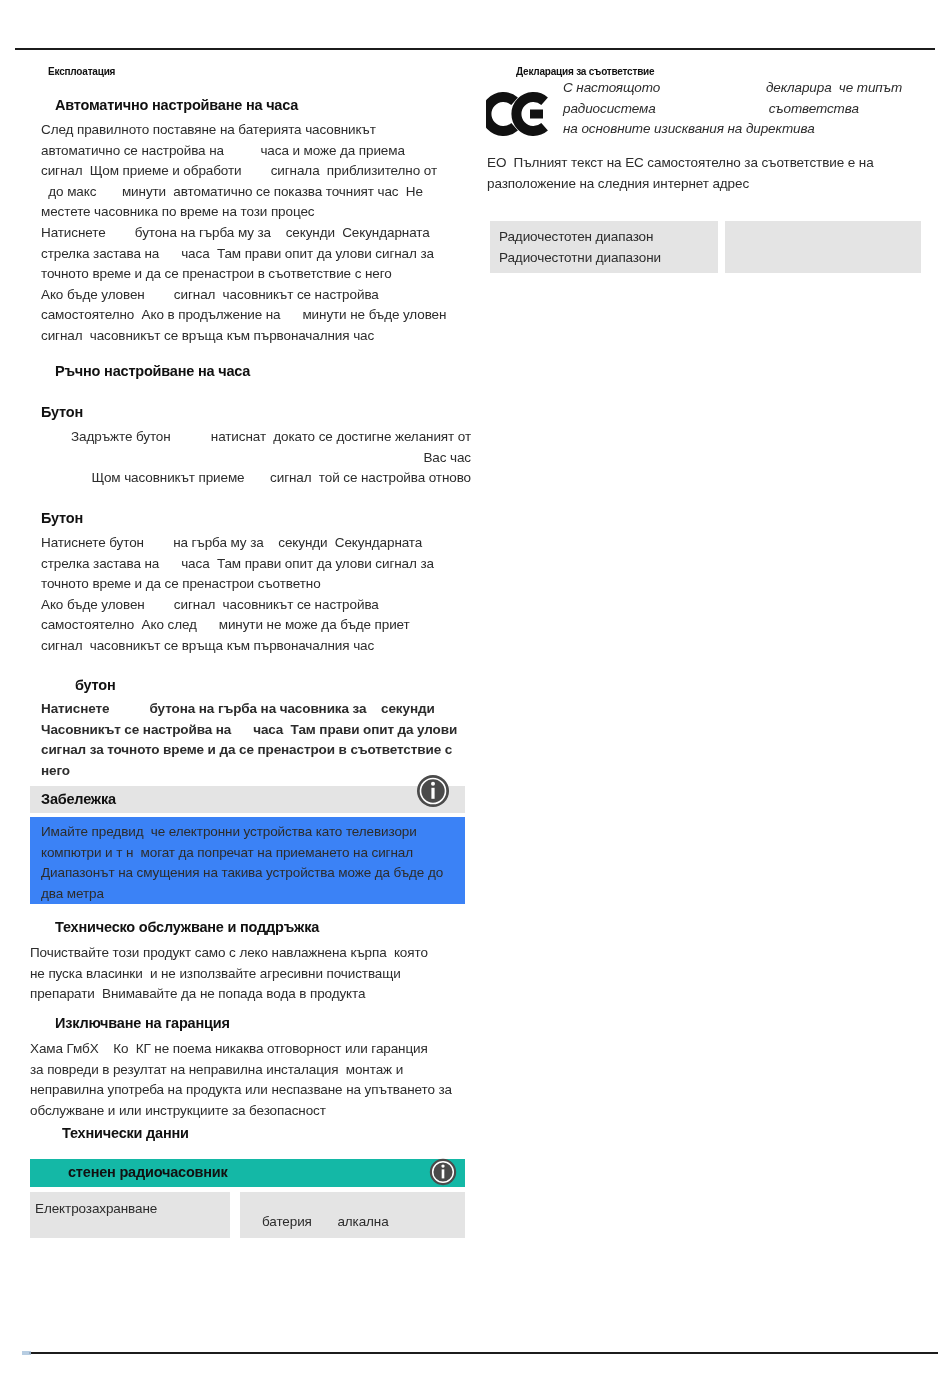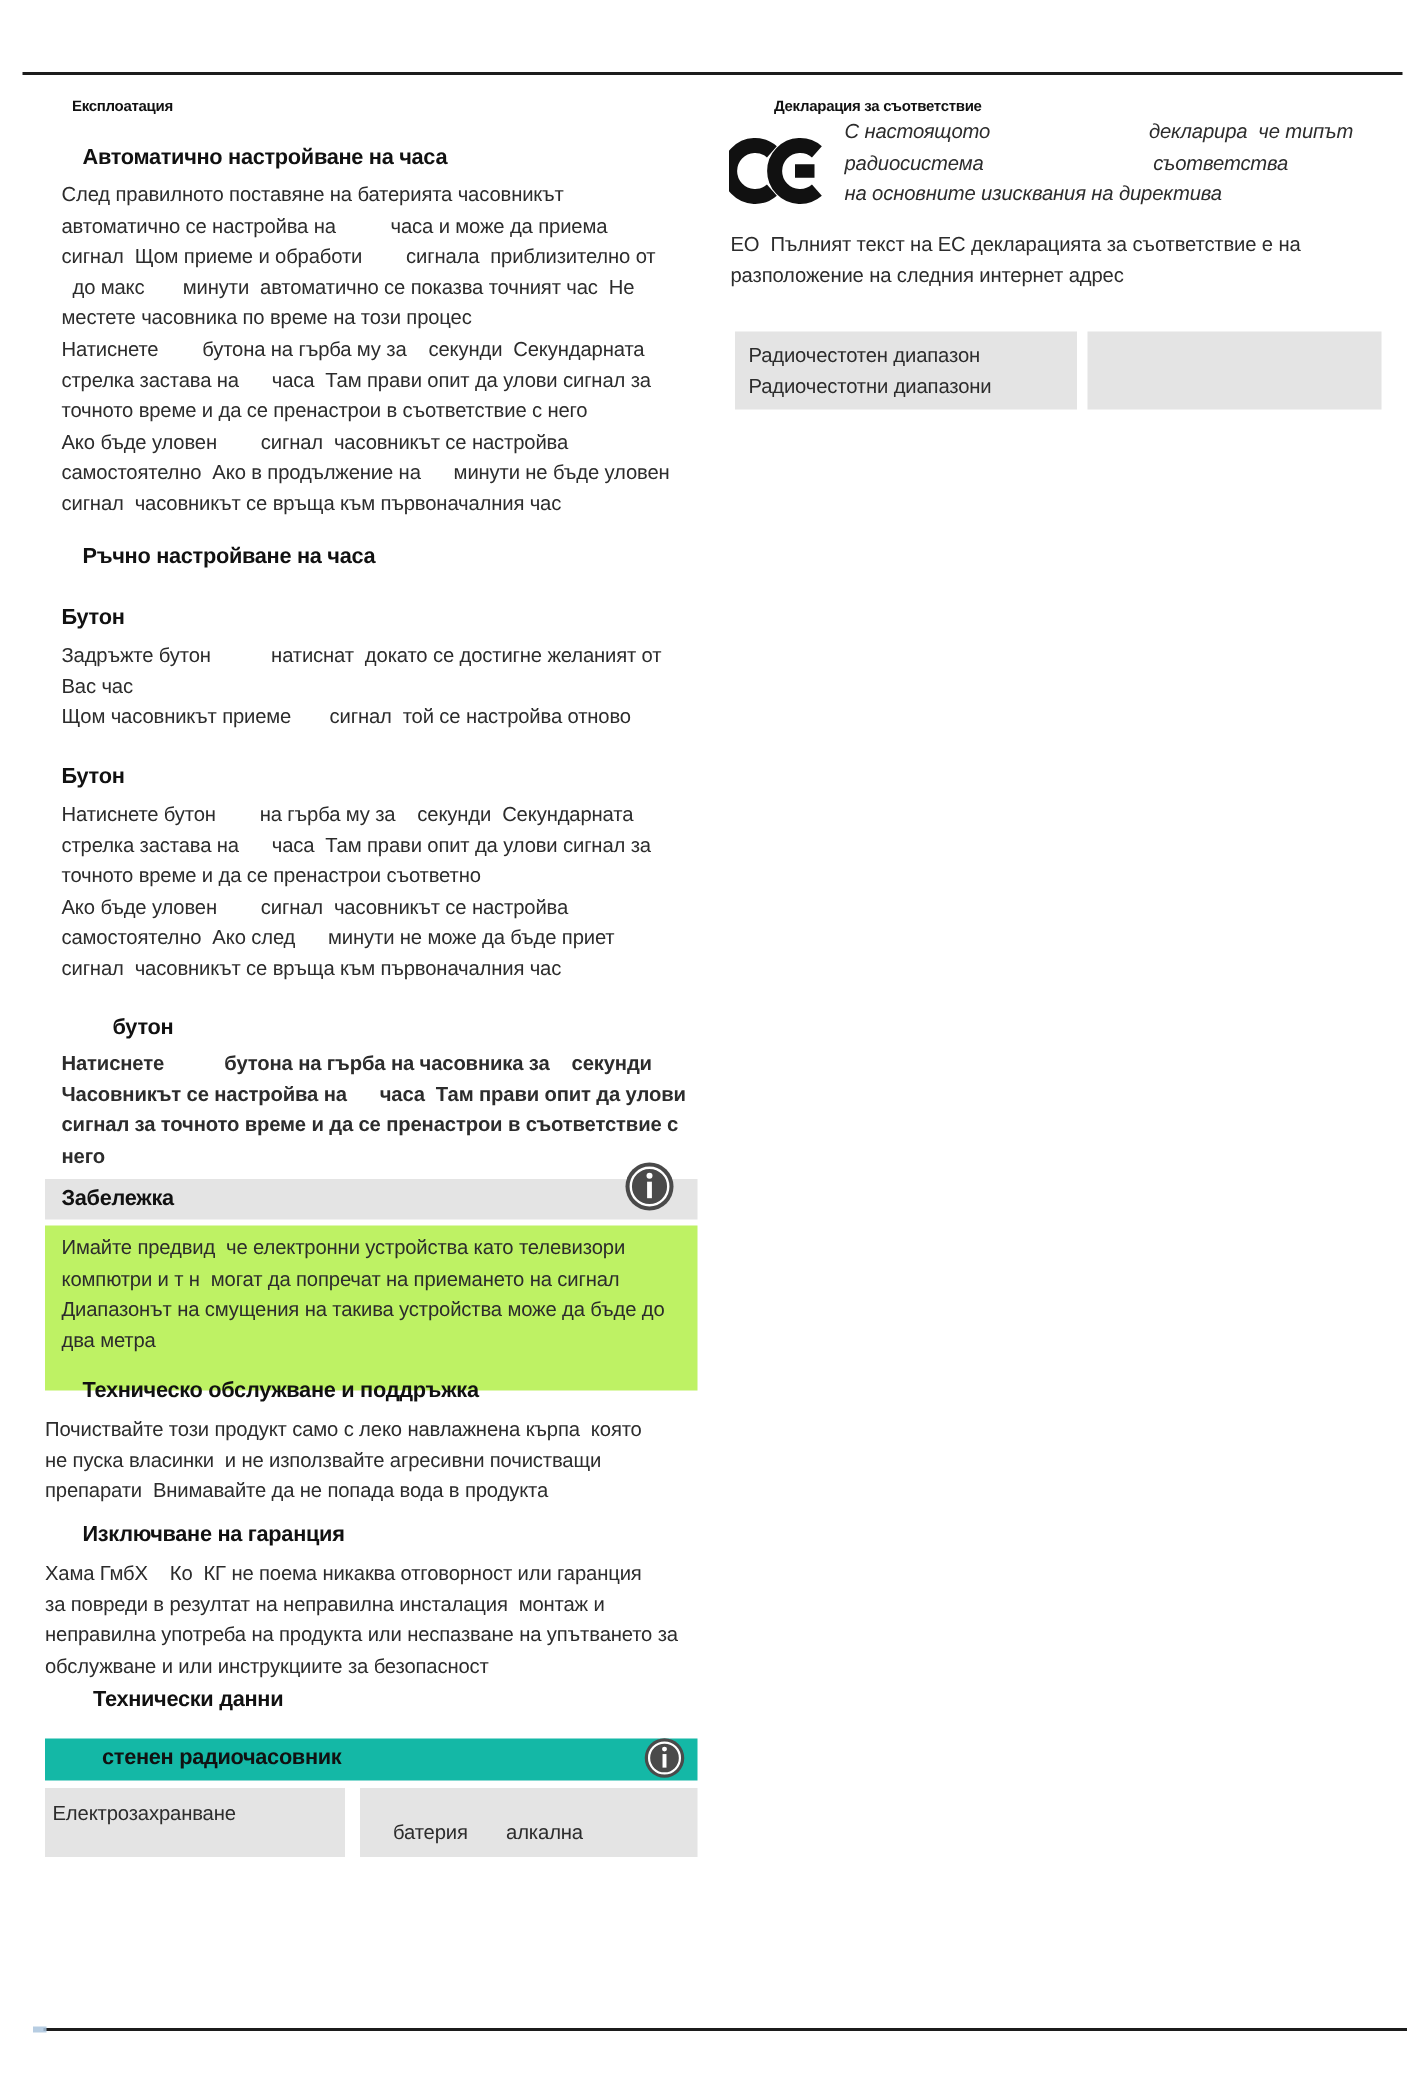--- a/index.html
+++ b/index.html
@@ -6,21 +6,21 @@
   .page{position:relative;width:950px;height:1383px;background:#ffffff;overflow:hidden;
         font-family:"Liberation Sans",sans-serif;color:#262626;}
   .rule{position:absolute;height:2px;background:#1c1c1c;}
   .abs{position:absolute;}
   .h-main{font-size:10px;font-weight:bold;color:#111;letter-spacing:-0.2px;white-space:pre;}
   .h-sub{font-size:14.5px;font-weight:bold;color:#111;letter-spacing:-0.2px;white-space:pre;}
   .body-txt{font-size:13.5px;line-height:20.6px;letter-spacing:-0.1px;white-space:pre-wrap;color:#2c2c2c;}
   .note-box{position:absolute;left:30px;top:786px;width:435px;height:120px;}
   .note-head{position:absolute;left:0;top:0;width:435px;height:27px;background:#e4e4e4;}
   .note-head .h-sub{position:absolute;left:11px;top:5px;}
-  .note-body{position:absolute;left:0;top:31px;width:435px;height:110px;background:#bef264;}
+  .note-body{position:absolute;left:0;top:31px;width:435px;height:87px;background:#3b82f6;}
   .note-body .body-txt{position:absolute;left:11px;top:5px;width:414px;}
   .info-badge{position:absolute;border-radius:50%;}
   .tbl-head{position:absolute;background:#14b8a6;}
   .tbl-cell{position:absolute;background:#e4e4e4;}
   .blue-mark{position:absolute;background:#aac4dd;opacity:0.85;}
 </style>
 </head>
 <body>
 
 <div class="page">
@@ -40,21 +40,21 @@
 Натиснете        бутона на гърба му за    секунди  Секундарната
 стрелка застава на      часа  Там прави опит да улови сигнал за
 точното време и да се пренастрои в съответствие с него
 Ако бъде уловен        сигнал  часовникът се настройва
 самостоятелно  Ако в продължение на      минути не бъде уловен
 сигнал  часовникът се връща към първоначалния час</div>
 
   <div class="abs h-sub" style="left:55px;top:363px;">Ръчно настройване на часа</div>
 
   <div class="abs h-sub" style="left:41px;top:404px;">Бутон</div>
-  <div class="abs body-txt" style="left:41px;top:427px;width:430px;">Задръжте бутон           натиснат  докато се достигне желаният от
+  <div class="abs body-txt" style="left:41px;top:427px;width:430px;text-align:right;">Задръжте бутон           натиснат  докато се достигне желаният от
 Вас час
 Щом часовникът приеме       сигнал  той се настройва отново</div>
 
   <div class="abs h-sub" style="left:41px;top:510px;">Бутон</div>
   <div class="abs body-txt" style="left:41px;top:533px;width:430px;">Натиснете бутон        на гърба му за    секунди  Секундарната
 стрелка застава на      часа  Там прави опит да улови сигнал за
 точното време и да се пренастрои съответно
 Ако бъде уловен        сигнал  часовникът се настройва
 самостоятелно  Ако след      минути не може да бъде приет
 сигнал  часовникът се връща към първоначалния час</div>
@@ -123,21 +123,21 @@
     <svg width="64" height="52" viewBox="0 0 64 52">
       <path d="M 28.6 13.2 A 17 17 0 1 0 28.6 38.8" fill="none" stroke="#111111" stroke-width="10"></path>
       <path d="M 58.6 13.2 A 17 17 0 1 0 58.6 38.8" fill="none" stroke="#111111" stroke-width="10"></path>
       <rect x="44" y="21.5" width="13" height="9" fill="#111111"></rect>
     </svg>
   </div>
 
   <div class="abs body-txt" style="left:563px;top:78px;width:360px;font-style:italic;">С настоящото                             декларира  че типът
 радиосистема                               съответства
 на основните изисквания на директива</div>
-  <div class="abs body-txt" style="left:487px;top:153px;width:440px;">ЕО  Пълният текст на ЕС декларацията за съответствие е на
+  <div class="abs body-txt" style="left:487px;top:153px;width:440px;">ЕО  Пълният текст на ЕС самостоятелно за съответствие е на
 разположение на следния интернет адрес</div>
 
   <div class="tbl-cell" style="left:490px;top:221px;width:228px;height:52px;">
     <span class="body-txt abs" style="left:9px;top:6px;">Радиочестотен диапазон
 Радиочестотни диапазони</span>
   </div>
   <div class="tbl-cell" style="left:725px;top:221px;width:196px;height:52px;">
     <span class="body-txt abs" style="left:9px;top:6px;"></span>
   </div>
 

